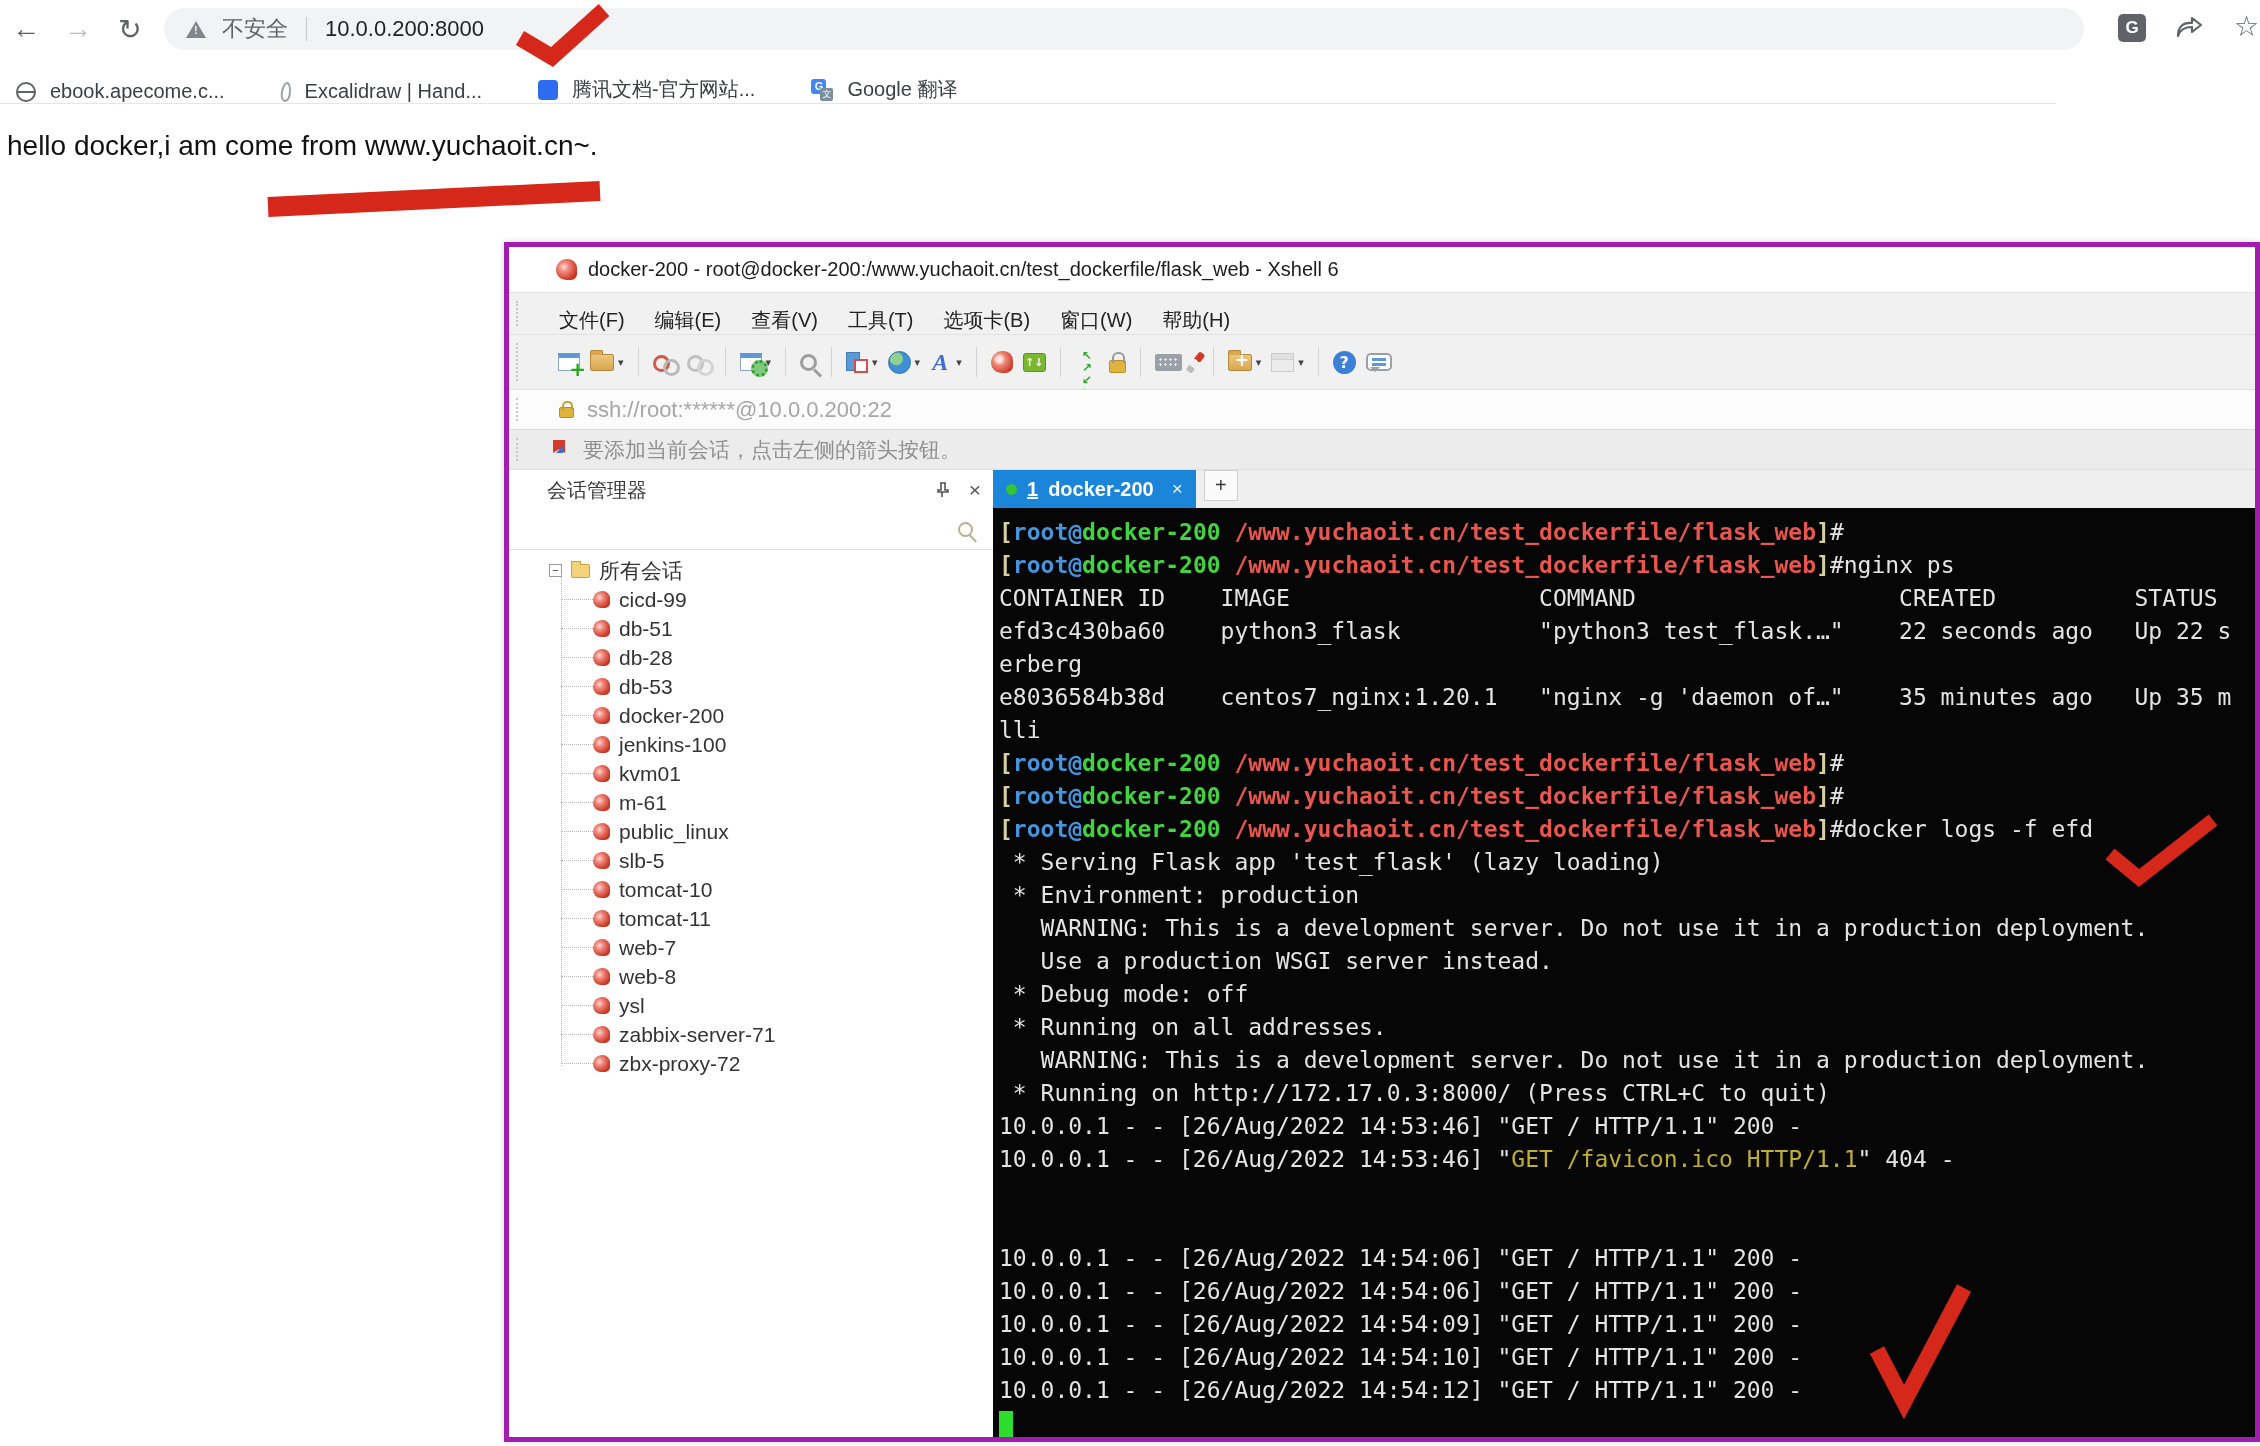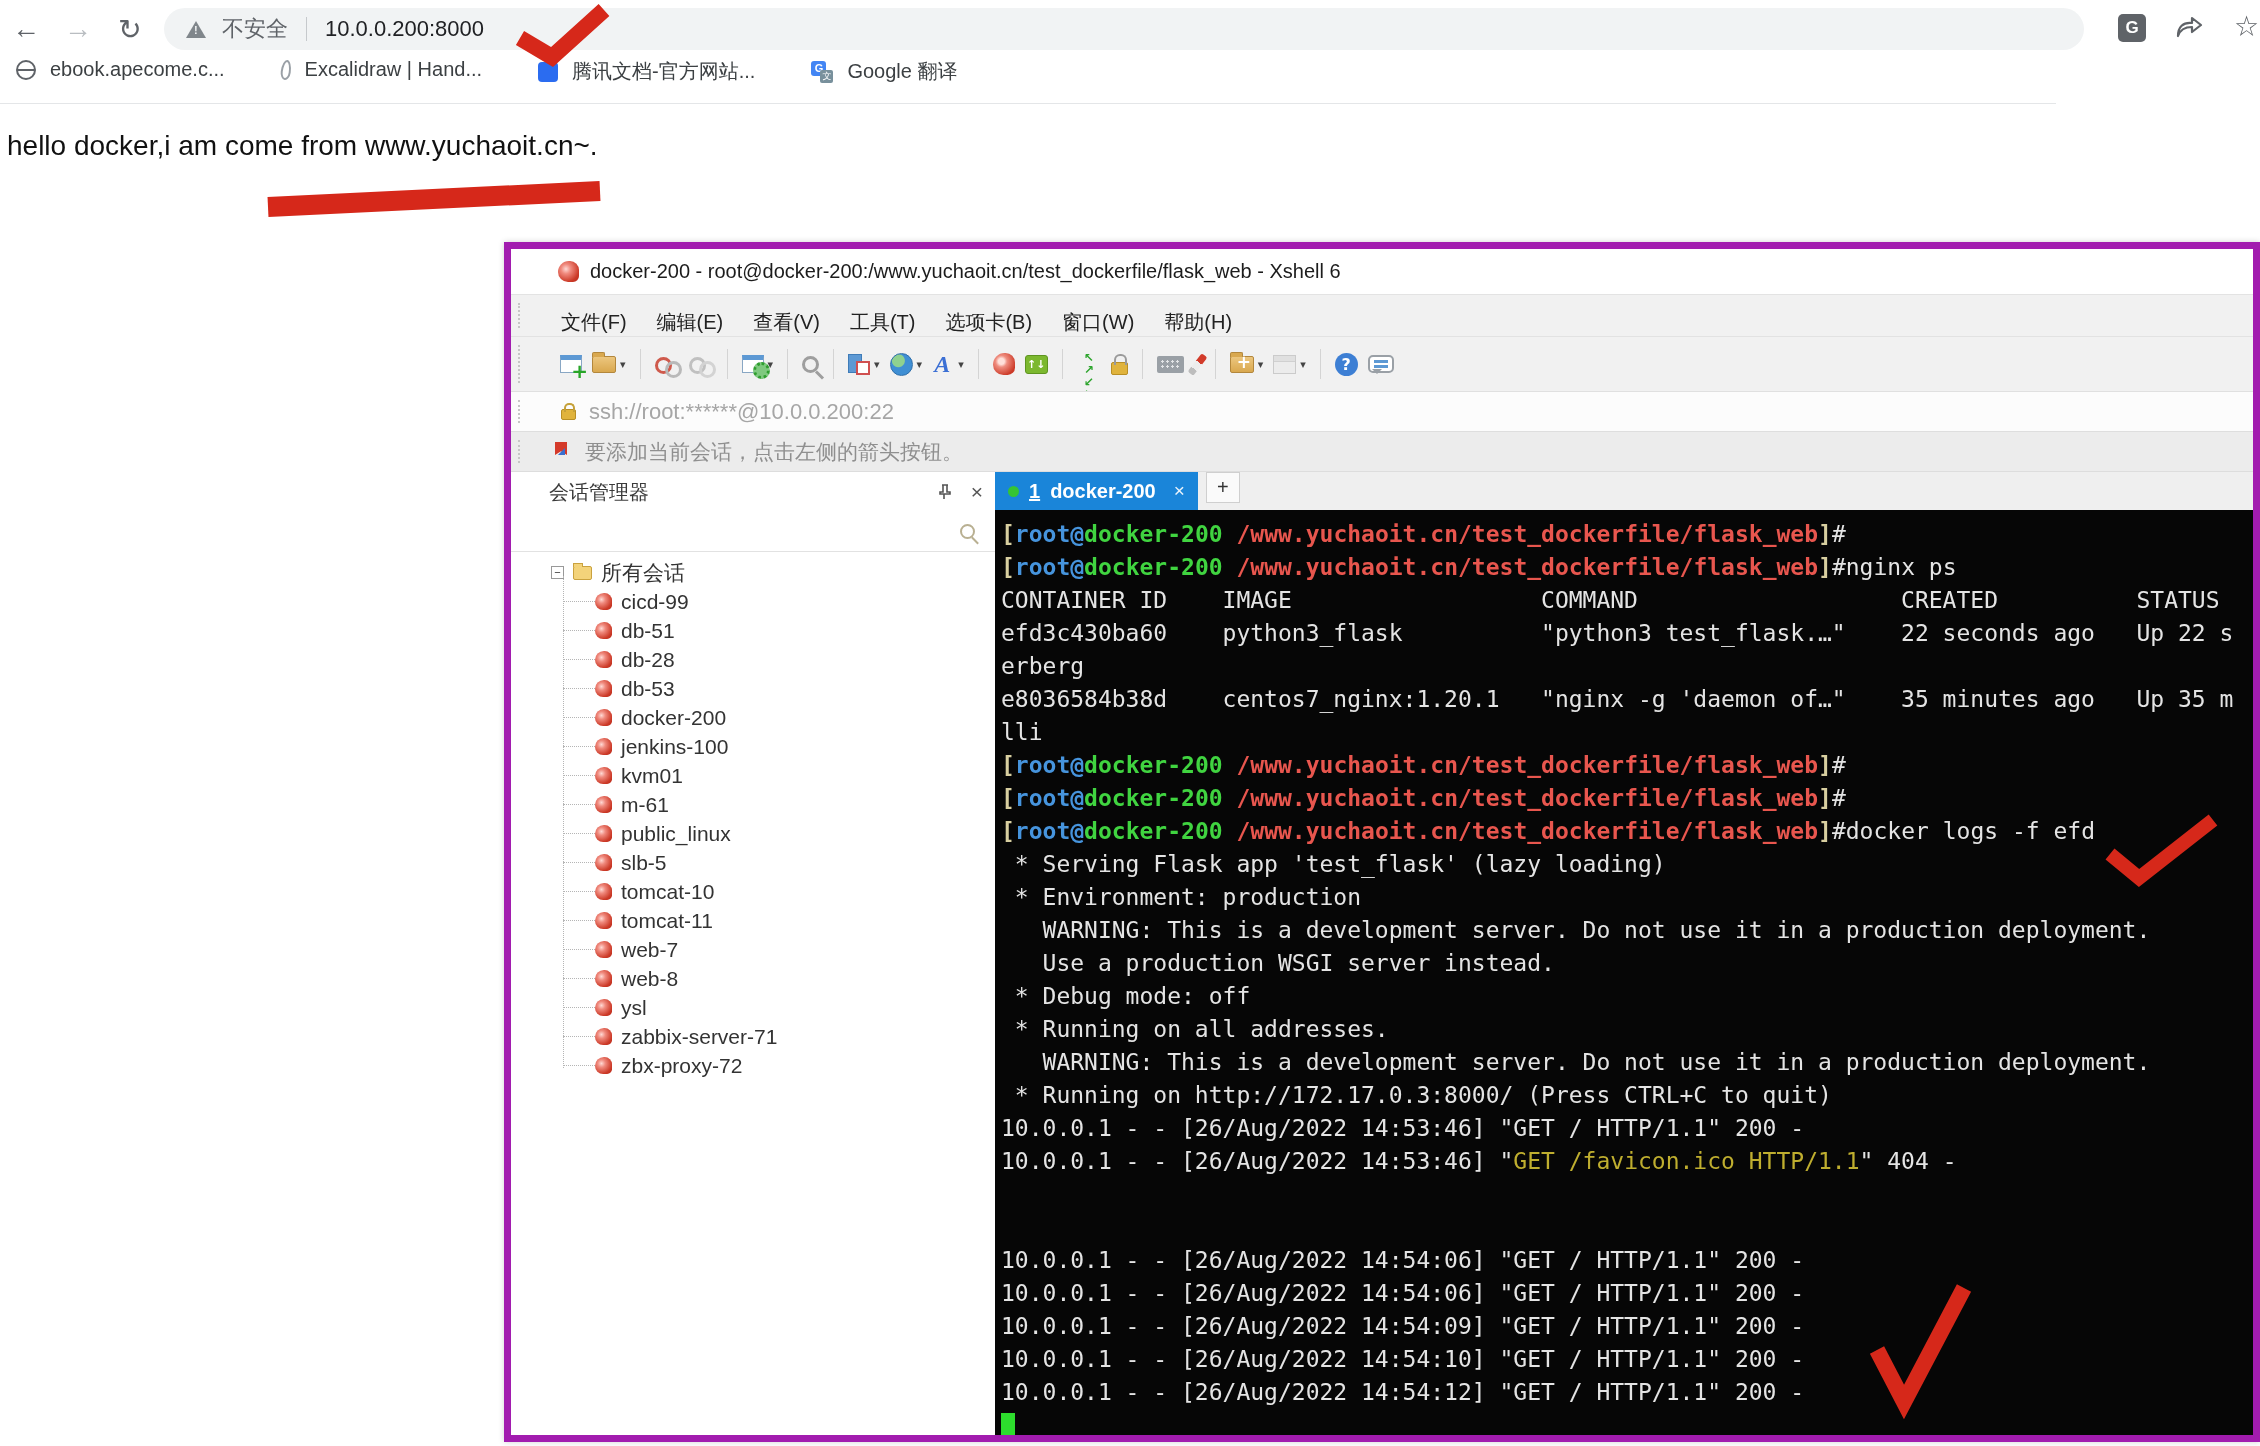--- a/index.html
+++ b/index.html
@@ -16,35 +16,35 @@
 .sec-label{color:#5f6368;font-size:22px;margin-left:16px}
 .pill-div{width:1px;height:24px;background:#c6c9cc;margin:0 18px}
 .url-text{color:#202124;font-size:22px}
 .top-actions{position:absolute;right:0;top:0;height:58px;width:150px}
 .gicon{position:absolute;top:14px;width:28px;height:28px;background:#5f6368;border-radius:5px;color:#fff;font:bold 17px/28px "Liberation Sans",sans-serif;text-align:center}
 .act-translate{left:8px}
 .act-share{position:absolute;left:64px;top:14px}
 .act-star{position:absolute;left:124px;top:10px;font-size:28px;color:#5f6368}
 
 
-.bookmarks-bar{position:absolute;left:0;top:58px;width:2056px;height:46px;background:#fff;border-bottom:1px solid #e4e6e8;display:flex;align-items:flex-start;padding-left:16px;gap:56px}
+.bookmarks-bar{position:absolute;left:0;top:58px;width:2056px;height:46px;background:#fff;border-bottom:1px solid #e4e6e8;display:flex;align-items:flex-end;padding-left:16px;gap:56px}
 .bookmark{display:flex;align-items:center;gap:14px;font-size:20px;color:#3c4043;cursor:pointer}
 .bm-ic{flex:none;display:inline-block}
 .bm-globe{width:20px;height:20px;border:2px solid #5f6368;border-radius:50%;background:linear-gradient(transparent 7px,#5f6368 7px 9px,transparent 9px)}
 .bm-feather{width:10px;height:20px;border:2px solid #9aa0a6;border-radius:50%/60% 60% 40% 40%;transform:rotate(8deg)}
 .bm-tencent{width:20px;height:20px;background:#2b6cf0;border-radius:4px;color:#fff;font:bold 14px/20px "Liberation Sans",sans-serif;text-align:center}
 .bm-translate{width:22px;height:22px;position:relative}
 .bm-translate::before{content:"G";position:absolute;left:0;top:0;width:15px;height:15px;background:#4285f4;border-radius:3px;color:#fff;font:bold 11px/15px "Liberation Sans",sans-serif;text-align:center}
 .bm-translate::after{content:"文";position:absolute;right:0;bottom:0;width:13px;height:13px;background:#78909c;border-radius:2px;color:#fff;font:9px/13px sans-serif;text-align:center}
 
 
 .page-text{position:absolute;left:7px;top:130px;font-size:28px;color:#111}
 
 
-.xshell-window{position:absolute;left:504px;top:242px;width:1756px;height:1200px;background:#fff;border:7px solid #a21caf;display:flex;flex-direction:column;box-shadow:0 0 6px rgba(0,0,0,.18)}
+.xshell-window{position:absolute;left:504px;top:242px;width:1756px;height:1200px;background:#fff;border:5px solid #a21caf;display:flex;flex-direction:column;box-shadow:0 0 6px rgba(0,0,0,.18)}
 .titlebar{height:45px;background:#fff;display:flex;align-items:center;padding-left:47px;gap:11px;font-size:20px;color:#1c1c1c}
 .grip{position:relative}
 .grip::before{content:"";position:absolute;left:7px;top:8px;bottom:8px;border-left:2px dotted #c6c6c6}
 .menubar{height:42px;background:#f1f1f1;border-top:1px solid #e3e3e3;display:flex;align-items:flex-end;gap:30px;padding-left:50px;font-size:20px;color:#222}
 .menu-item{cursor:pointer}
 .toolbar{height:55px;background:#f1f1f1;border-top:1px solid #e2e2e2;display:flex;align-items:center;padding-left:44px}
 .tbtn{display:flex;align-items:center;margin:0 5px;cursor:pointer}
 .tsep{width:1px;height:30px;background:#d4d4d4;margin:0 9px}
 .caret{font-size:11px;color:#444;margin-left:4px}
 .ti{position:relative;flex:none}

